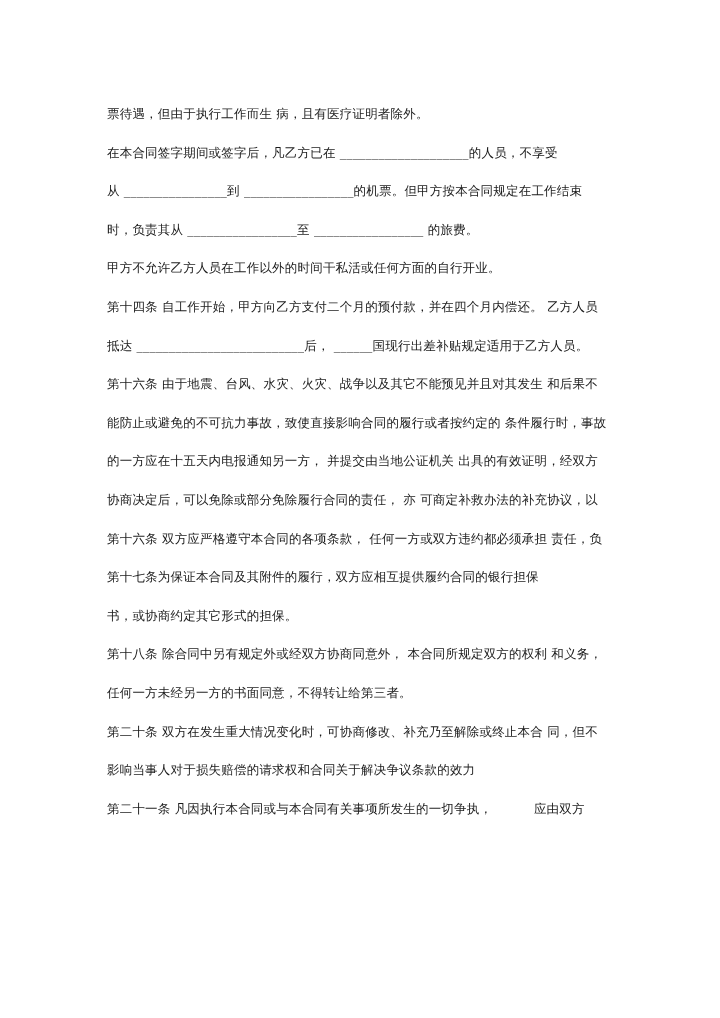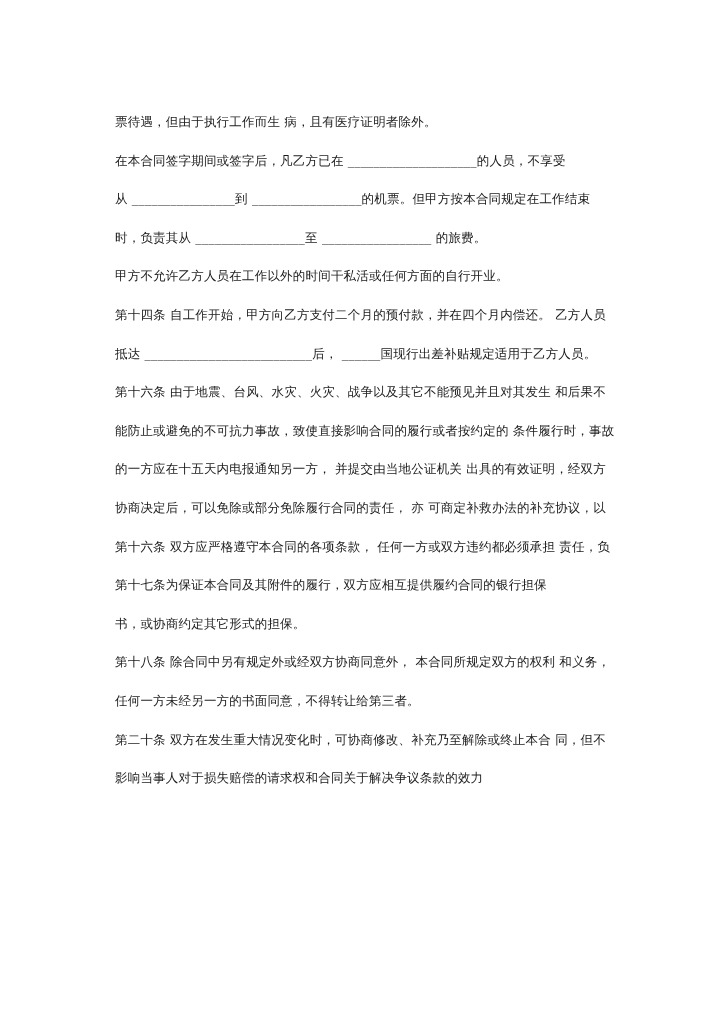--- a/index.html
+++ b/index.html
@@ -21,21 +21,21 @@
       top: 0;
       width: 720px;
       height: 1018px;
       background: #ffffff;
     }
     .lines {
       position: absolute;
       left: 107px;
       top: 104px;
       width: 510px;
-      margin: 8px;
+      margin: 0;
       padding: 0;
       list-style: none;
     }
     .line {
       height: 38.6px;
       line-height: 20px;
       font-size: 12.5px;
       white-space: pre;
       letter-spacing: 0.2px;
     }
@@ -56,14 +56,15 @@
     <li class="line">能防止或避免的不可抗力事故，致使直接影响合同的履行或者按约定的 条件履行时，事故</li>
     <li class="line">的一方应在十五天内电报通知另一方， 并提交由当地公证机关 出具的有效证明，经双方</li>
     <li class="line">协商决定后，可以免除或部分免除履行合同的责任， 亦 可商定补救办法的补充协议，以</li>
     <li class="line">第十六条 双方应严格遵守本合同的各项条款， 任何一方或双方违约都必须承担 责任，负</li>
     <li class="line">第十七条为保证本合同及其附件的履行，双方应相互提供履约合同的银行担保</li>
     <li class="line">书，或协商约定其它形式的担保。</li>
     <li class="line">第十八条 除合同中另有规定外或经双方协商同意外， 本合同所规定双方的权利 和义务，</li>
     <li class="line">任何一方未经另一方的书面同意，不得转让给第三者。</li>
     <li class="line">第二十条 双方在发生重大情况变化时，可协商修改、补充乃至解除或终止本合 同，但不</li>
     <li class="line">影响当事人对于损失赔偿的请求权和合同关于解决争议条款的效力</li>
+    <li class="line">第二十一条 凡因执行本合同或与本合同有关事项所发生的一切争执，          应由双方</li>
   </ul>
 </div>
 
 </body></html>

